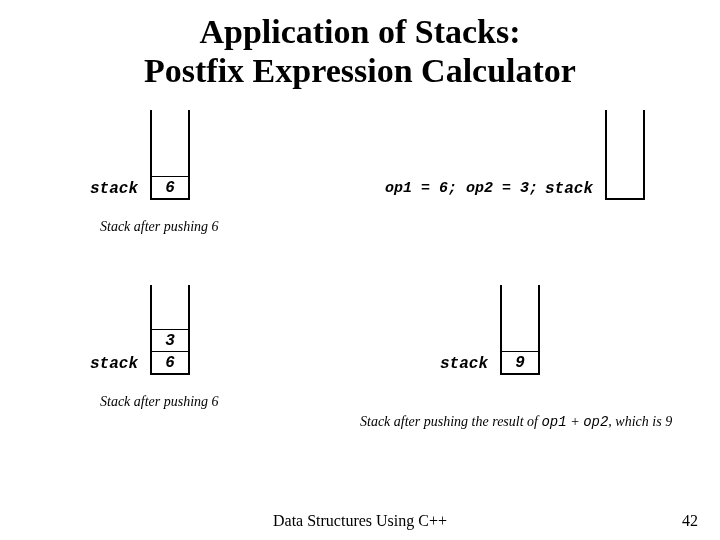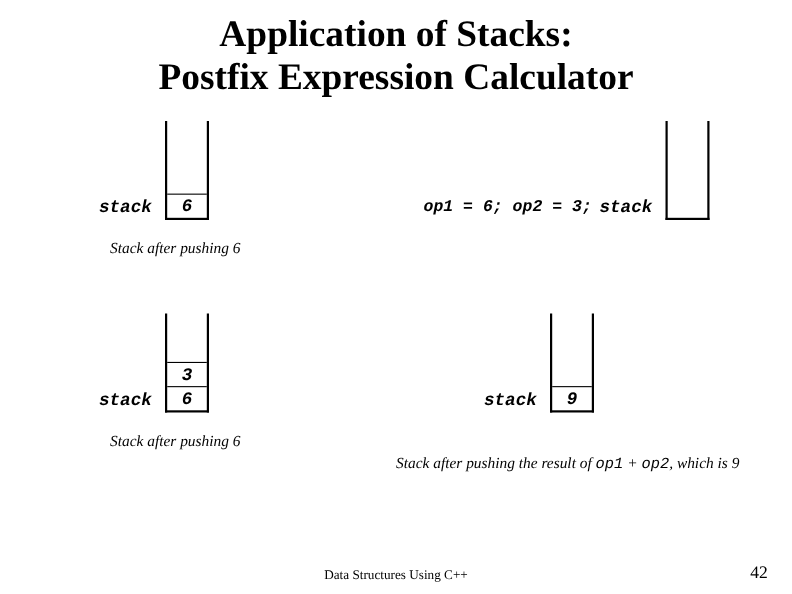--- a/index.html
+++ b/index.html
@@ -67,21 +67,21 @@
     line-height: 1.25;
   }
   .mono {
     font-family: "Courier New", Courier, monospace;
   }
   .footer {
     position: absolute;
     bottom: 10px;
     width: 100%;
     text-align: center;
-    font-size: 12px;
+    font-size: 16px;
   }
   .page-num {
     position: absolute;
     bottom: 10px;
     right: 22px;
     font-size: 16px;
     text-align: center;
   }
 </style>
 </head>

